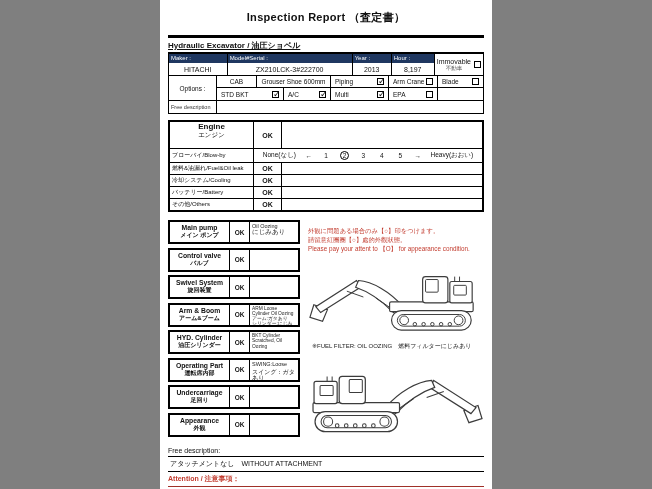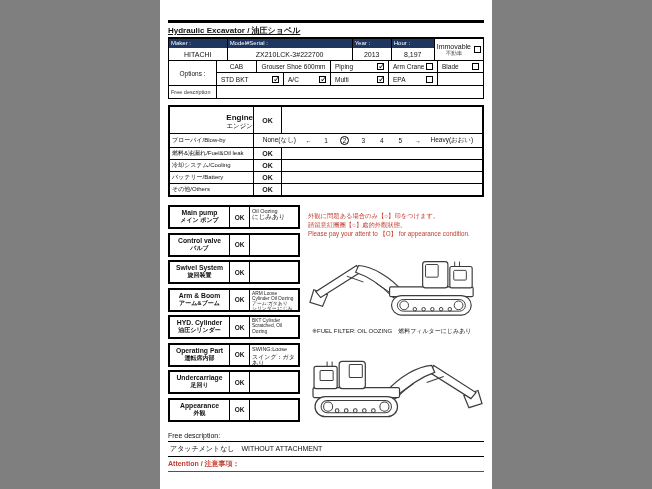--- a/index.html
+++ b/index.html
@@ -33,21 +33,21 @@
   .freedesc-row { display:flex; border:1px solid #000; border-top:none; height:13px; }
   .freedesc-lbl { width:48px; border-right:1px solid #000; font-size:5.5px; color:#333; display:flex; align-items:center; padding-left:2px; }
 
   .cb { display:inline-block; width:7px; height:7px; border:1px solid #000; position:relative; background:#fff; flex:none; }
   .cb[data-checked="true"]::after { content:"\2713"; position:absolute; top:-3px; left:0px; font-size:9px; color:#111; }
 
   
   .engine { border:2px solid #000; margin-top:6px; }
   .eng-row { display:flex; border-top:1px solid #000; }
   .eng-row:first-child { border-top:none; }
-  .eng-name { width:84px; border-right:1px solid #000; text-align:right; padding:6px 0; }
+  .eng-name { width:84px; border-right:1px solid #000; text-align:center; padding:0 0; }
   .eng-name .en { font-size:8px; font-weight:bold; }
   .eng-name .jp { font-size:6.5px; }
   .eng-ok { width:28px; border-right:1px solid #000; display:flex; align-items:center; justify-content:center; font-size:7px; font-weight:bold; }
   .eng-rest { flex:1; }
   .eng-sub-lbl { width:84px; border-right:1px solid #000; font-size:6px; display:flex; align-items:center; padding-left:2px; height:13px; }
   .eng-sub-lbl.sm { height:11px; }
   .blowby-scale { flex:1; display:flex; align-items:center; justify-content:space-around; font-size:6.5px; padding:0 4px; }
   .scale-num { display:inline-flex; align-items:center; justify-content:center; width:9px; height:9px; }
   .scale-num[data-circled="true"] { border:1px solid #000; border-radius:50%; }
 
@@ -101,20 +101,21 @@
       <rect class="ln" x="118" y="16" width="26" height="27" rx="3"></rect>
       <rect class="ln2" x="121" y="19" width="13" height="13" rx="1"></rect>
       <rect class="ln" x="146" y="21" width="23" height="22" rx="2"></rect>
       <rect class="ln2" x="150" y="25" width="13" height="10" rx="1"></rect>
       <path class="ln2" d="M151 16 L151 21 M156 16 L156 21"></path>
     </g>
   </defs>
 </svg>
 
 <div class="page">
+  <div class="title">Inspection Report （査定書）</div>
   <div class="rule-thick"></div>
   <div class="heading">Hydraulic Excavator / 油圧ショベル</div>
 
   <div class="hdr">
     <div class="hdr-col" style="width:60px">
       <div class="hdr-lbl">Maker :</div>
       <div class="hdr-val">HITACHI</div>
     </div>
     <div class="hdr-col" style="width:128px">
       <div class="hdr-lbl">Model#Serial :</div>

